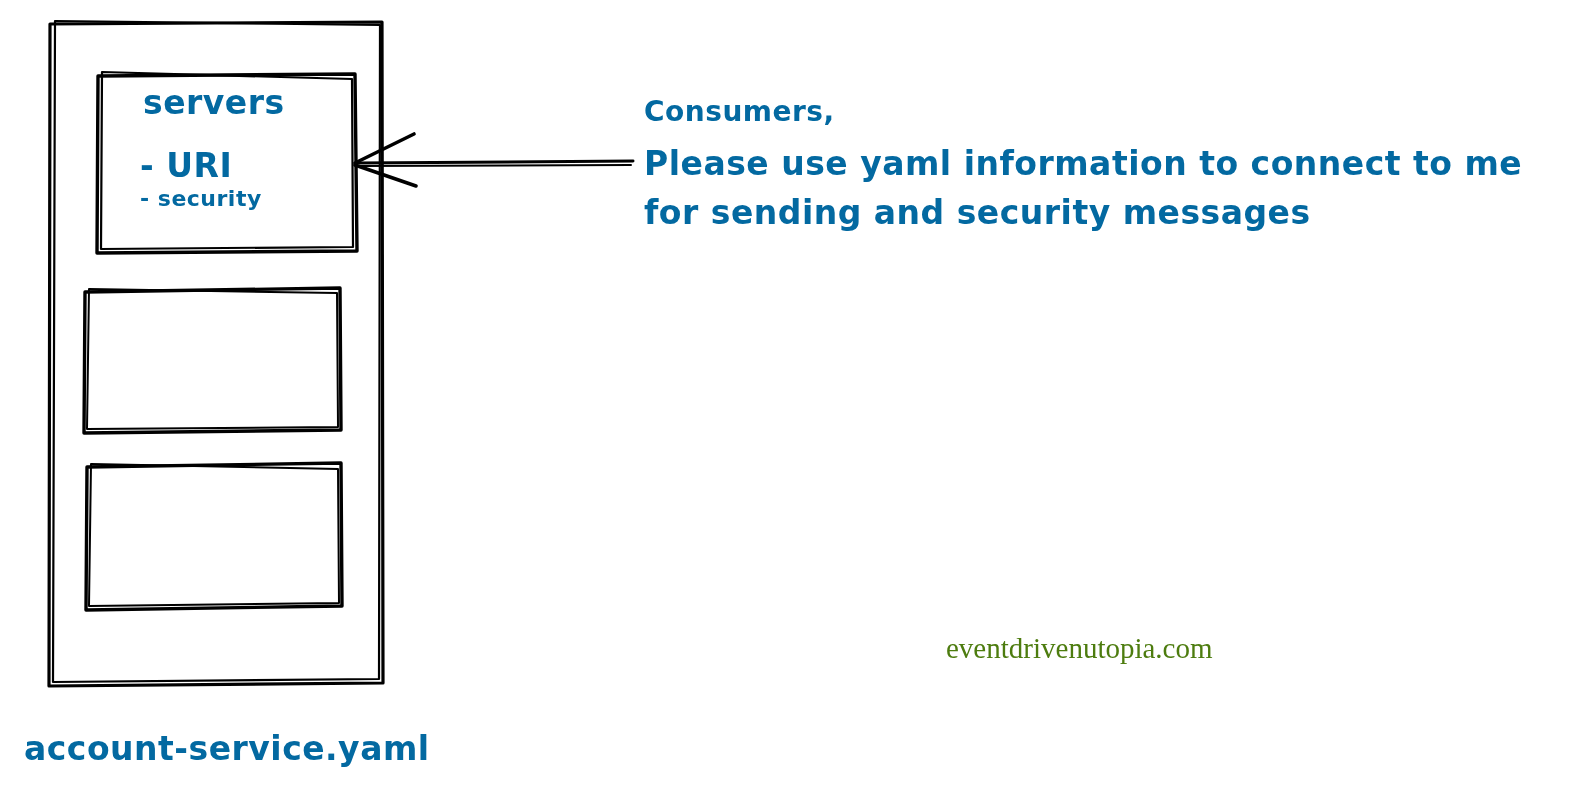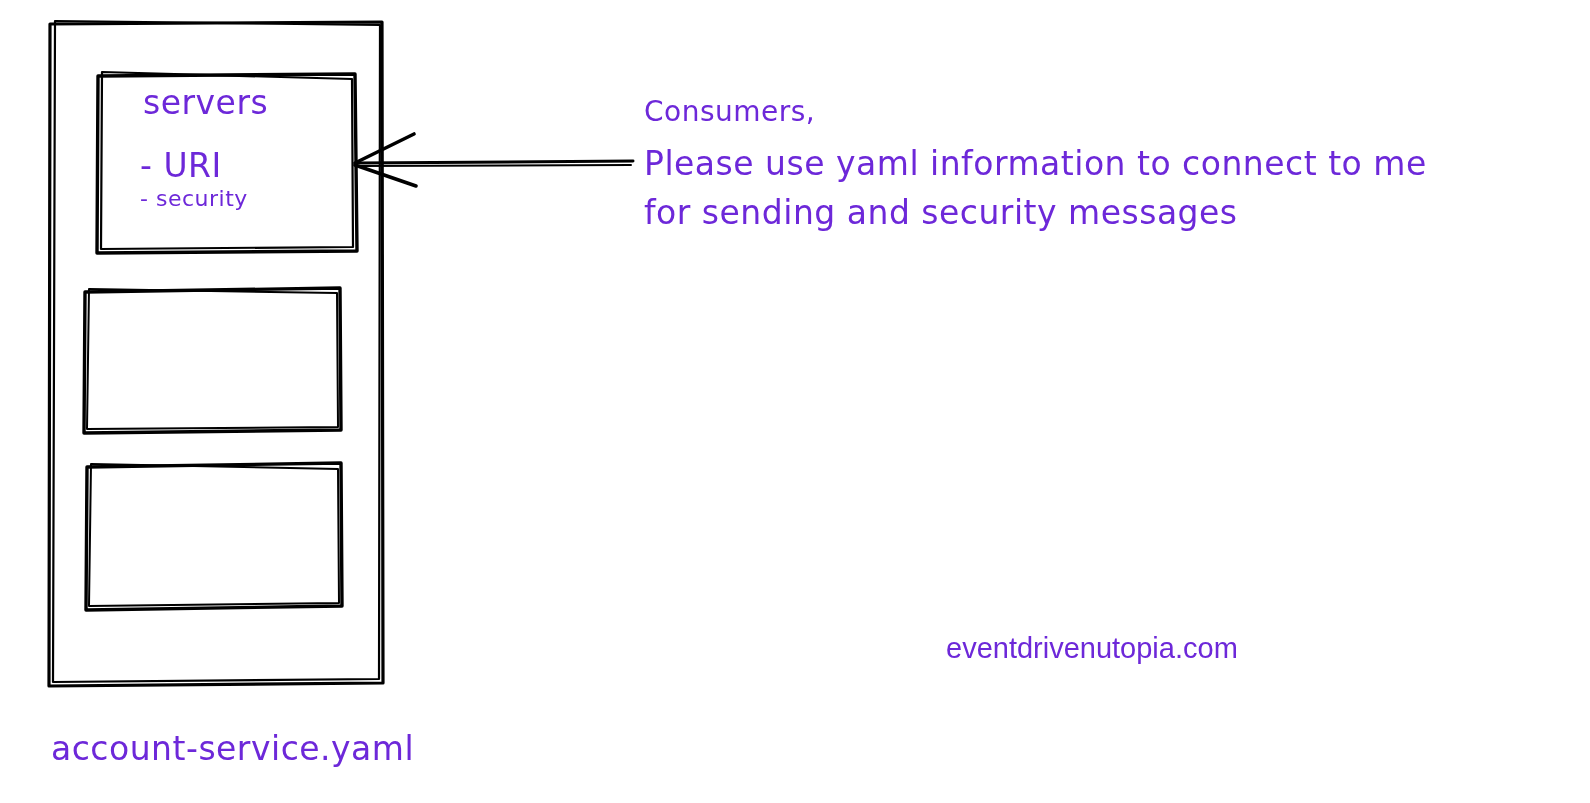--- a/index.html
+++ b/index.html
@@ -18,29 +18,29 @@
   #canvas {
     position: absolute;
     left: 0;
     top: 0;
     width: 1590px;
     height: 803px;
   }
   .sketch-text {
     position: absolute;
     font-family: "DejaVu Sans", sans-serif;
-    color: #6d28d9;
+    color: #0369a1;
     white-space: pre;
     letter-spacing: 0.5px;
-    font-weight: 400;
+    font-weight: 700;
   }
   .mono-text {
     position: absolute;
-    font-family: Liberation Sans, sans-serif;
-    color: #6d28d9;
+    font-family: Liberation Serif, serif;
+    color: #4d7c0f;
     white-space: pre;
   }
   
   #servers-title {
     left: 143px;
     top: 83px;
     font-size: 33px;
   }
   #servers-item-0 {
     left: 140px;
@@ -66,21 +66,20 @@
   #annotation-line-2 {
     left: 644px;
     top: 193px;
     font-size: 33px;
   }
   
   #file-label {
     left: 24px;
     top: 729px;
     font-size: 33px;
-    margin-left: 27px;
   }
   
   #site-watermark {
     left: 946px;
     top: 632px;
     font-size: 29px;
   }
 </style>
 </head>
 <body>

